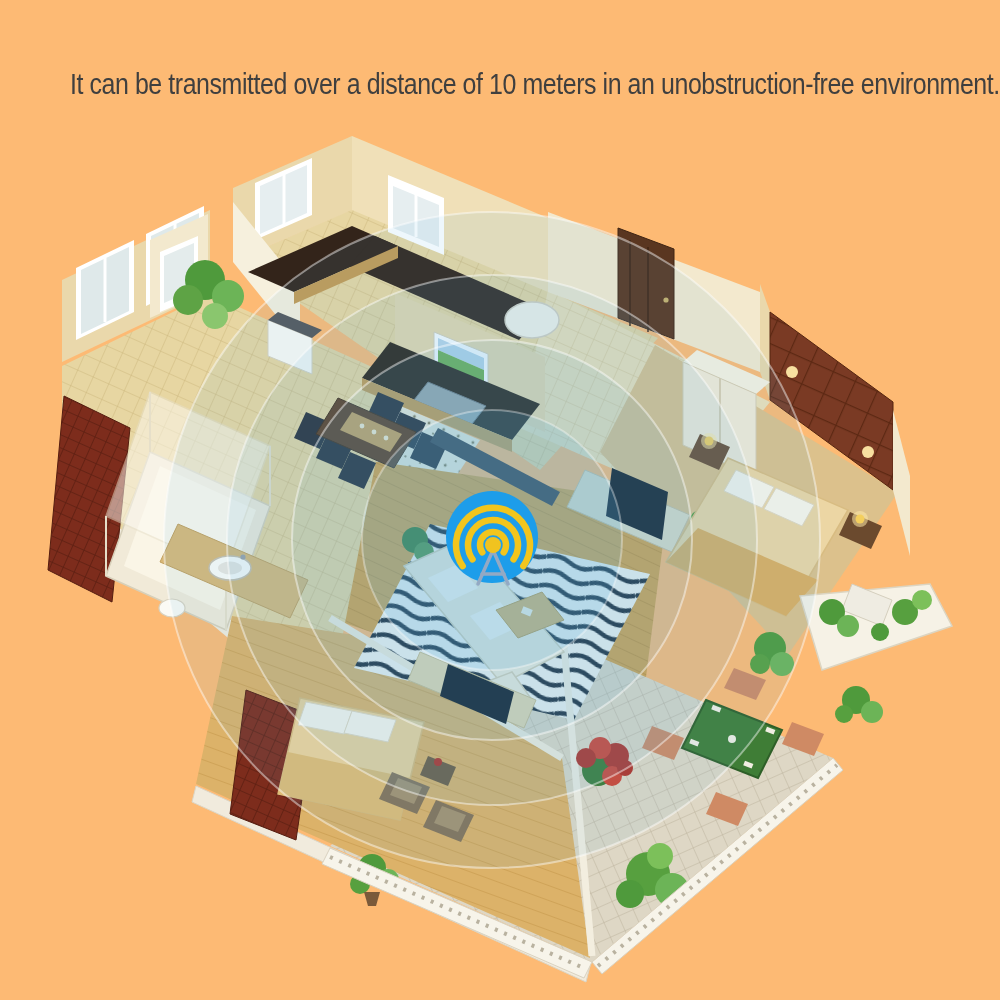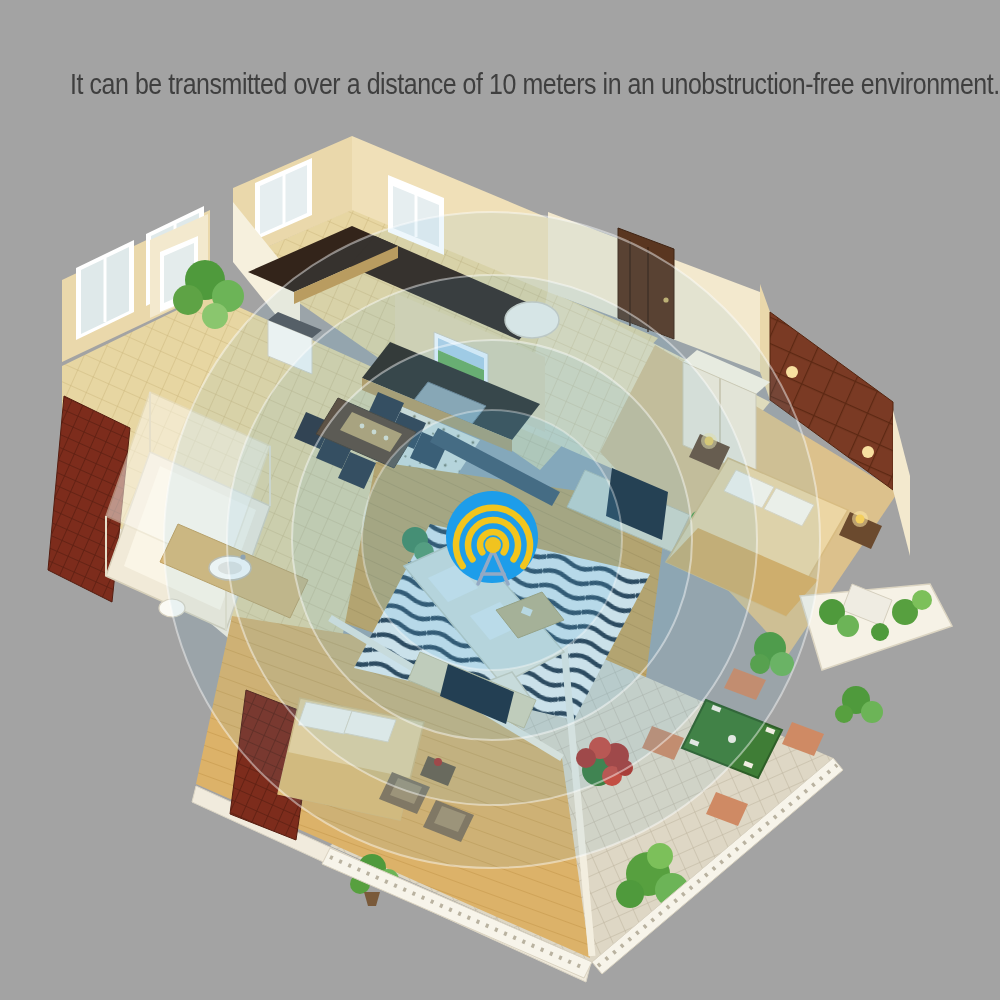--- a/index.html
+++ b/index.html
@@ -1,16 +1,16 @@
 <!DOCTYPE html>
 <html><head>
 <meta charset="utf-8">
 <style>
   html,body{margin:0;padding:0;background:#ffffff;}
-  .stage{position:relative;width:1000px;height:1000px;background:#a3a3a3;overflow:hidden;
+  .stage{position:relative;width:1000px;height:1000px;background:#fdba74;overflow:hidden;
          font-family:"Liberation Sans",sans-serif;}
   .caption{position:absolute;top:68px;left:0;width:1000px;text-align:center;
            font-size:29px;font-weight:400;color:#3f3f3f;letter-spacing:-0.5px;
            transform:scaleX(0.86);transform-origin:50% 50%;white-space:nowrap;}
   svg{position:absolute;top:0;left:0;}
 </style>
 </head>
 <body>
 
 <div class="stage">

